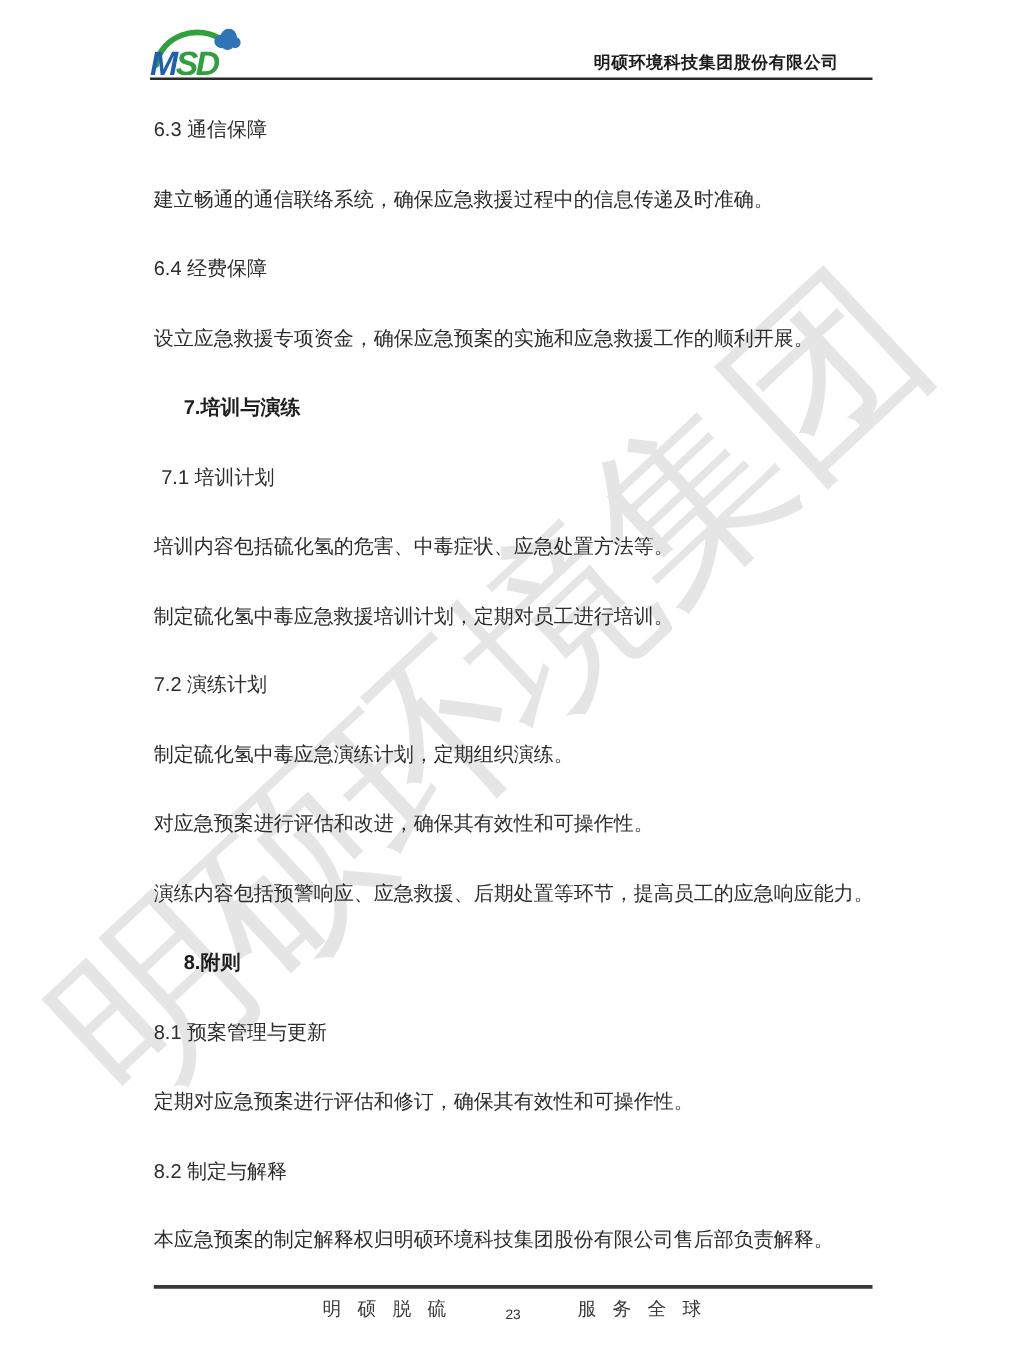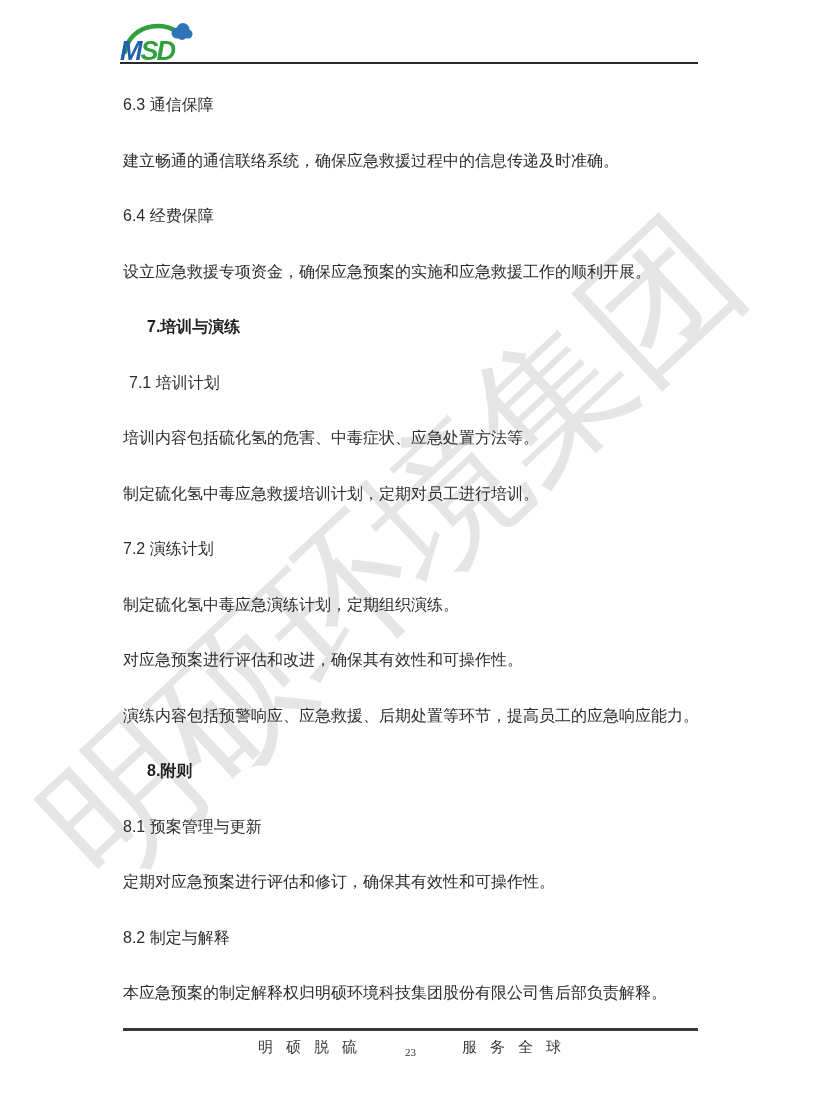--- a/index.html
+++ b/index.html
@@ -58,21 +58,21 @@
   .footer-left,.footer-right{
     position:absolute;top:1038px;
     font-family:"Liberation Serif","DejaVu Serif",serif;
     font-size:15px;color:#3b3b3b;letter-spacing:13px;white-space:nowrap;
   }
   .footer-left{left:258px;}
   .footer-right{left:462px;}
   .footer-page{
     position:absolute;left:123px;top:1046px;width:575px;
     text-align:center;
-    font-family:Liberation Serif, serif;
+    font-family:Liberation Sans, sans-serif;
     font-size:11px;color:#333333;
   }
 </style>
 </head>
 <body>
 
 <div class="page">
 
   <div class="logo-wrap">
     <svg class="logo-svg" width="80" height="52" viewBox="0 0 80 52">
@@ -80,20 +80,21 @@
       <g fill="#2e74b6">
         <circle cx="58" cy="15" r="5.5"></circle>
         <circle cx="64" cy="11.5" r="6.5"></circle>
         <circle cx="69" cy="16" r="4.5"></circle>
         <circle cx="63" cy="17" r="5"></circle>
       </g>
     </svg>
     <div class="logo-text"><span class="logo-m">M</span><span class="logo-sd">SD</span></div>
   </div>
 
+  <div class="header-name">明硕环境科技集团股份有限公司</div>
   <div class="header-rule"></div>
 
   <div class="watermark">明硕环境集团</div>
 
   <div class="content">
     <p class="sub">6.3 通信保障</p>
     <p class="body">建立畅通的通信联络系统，确保应急救援过程中的信息传递及时准确。</p>
     <p class="sub">6.4 经费保障</p>
     <p class="body">设立应急救援专项资金，确保应急预案的实施和应急救援工作的顺利开展。</p>
     <p class="h1">7.培训与演练</p>

